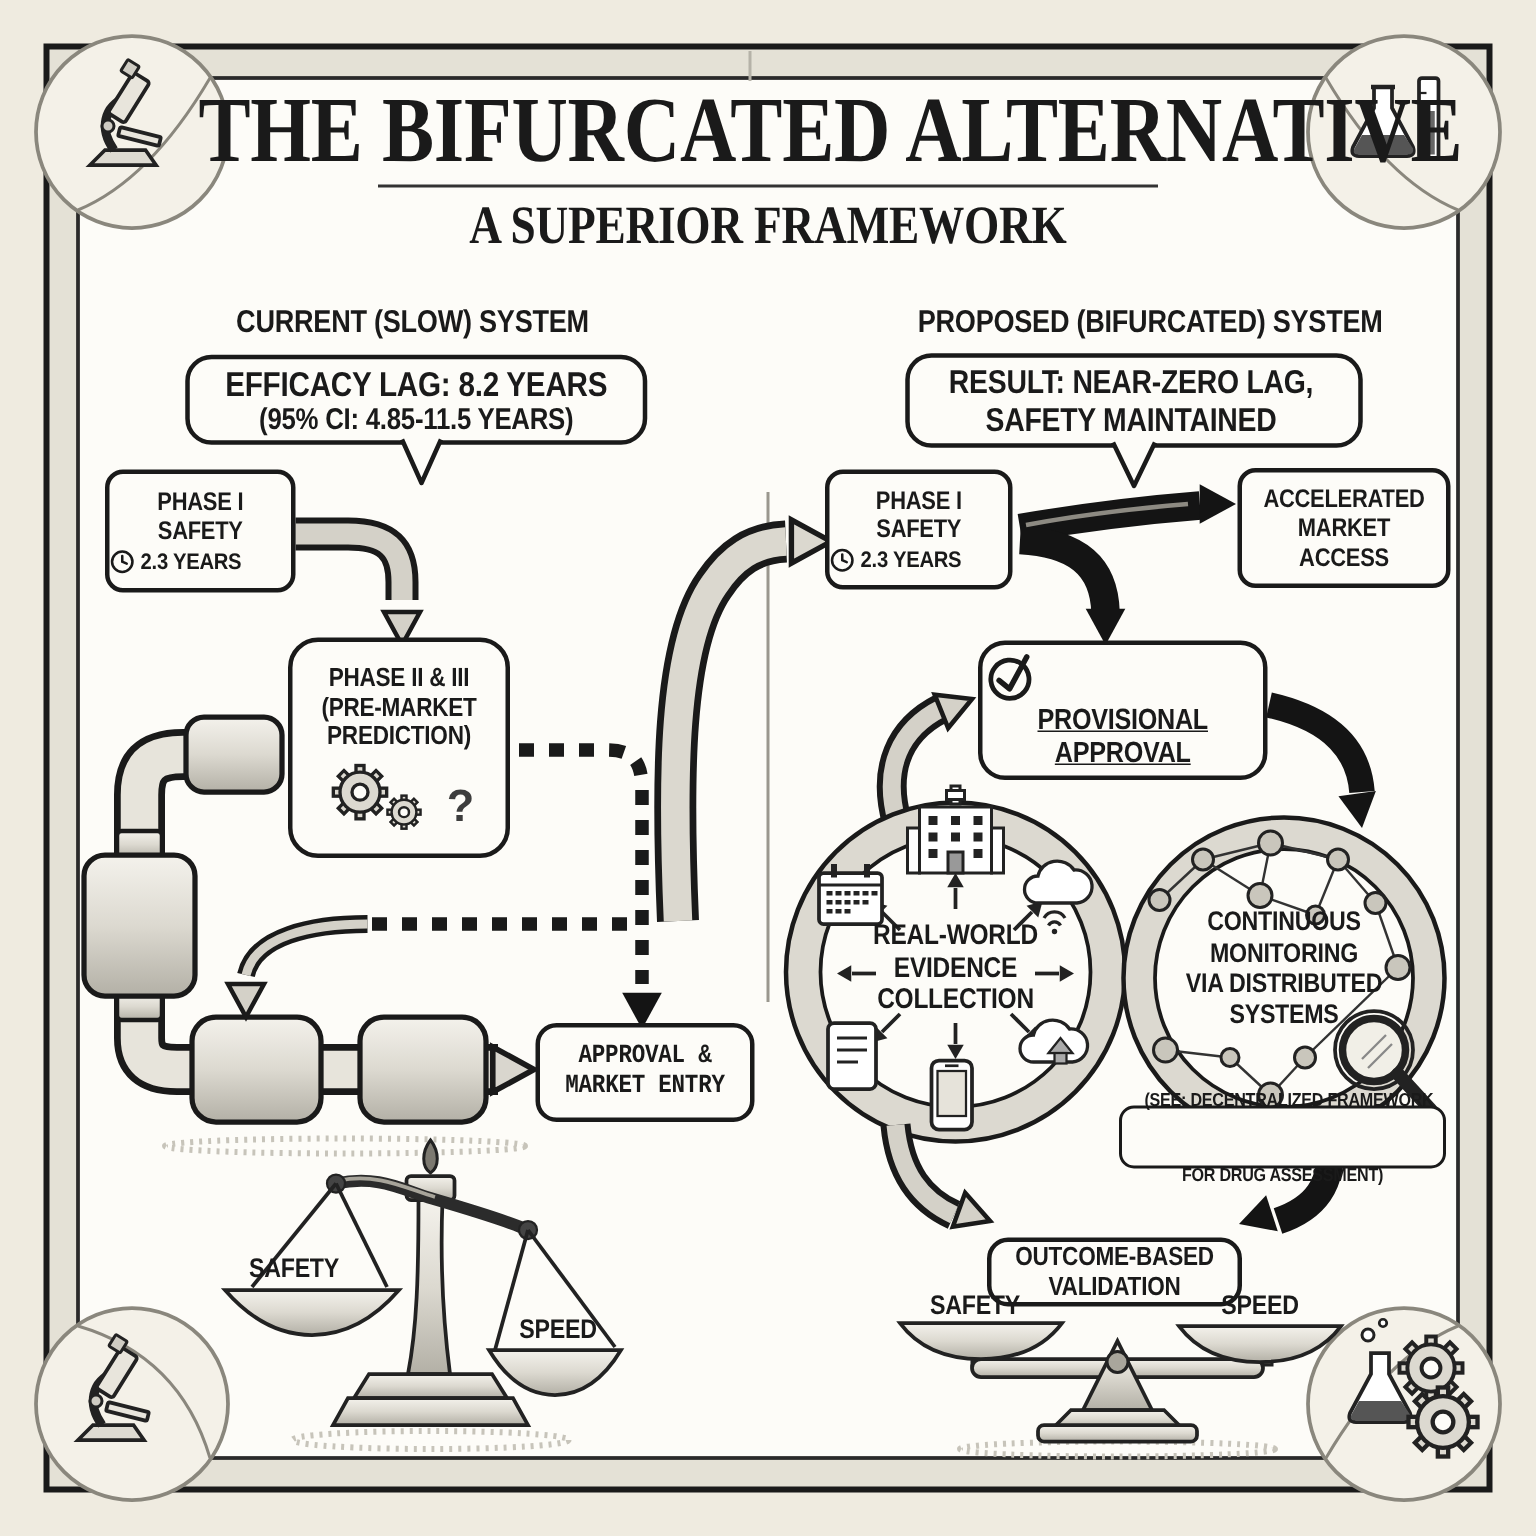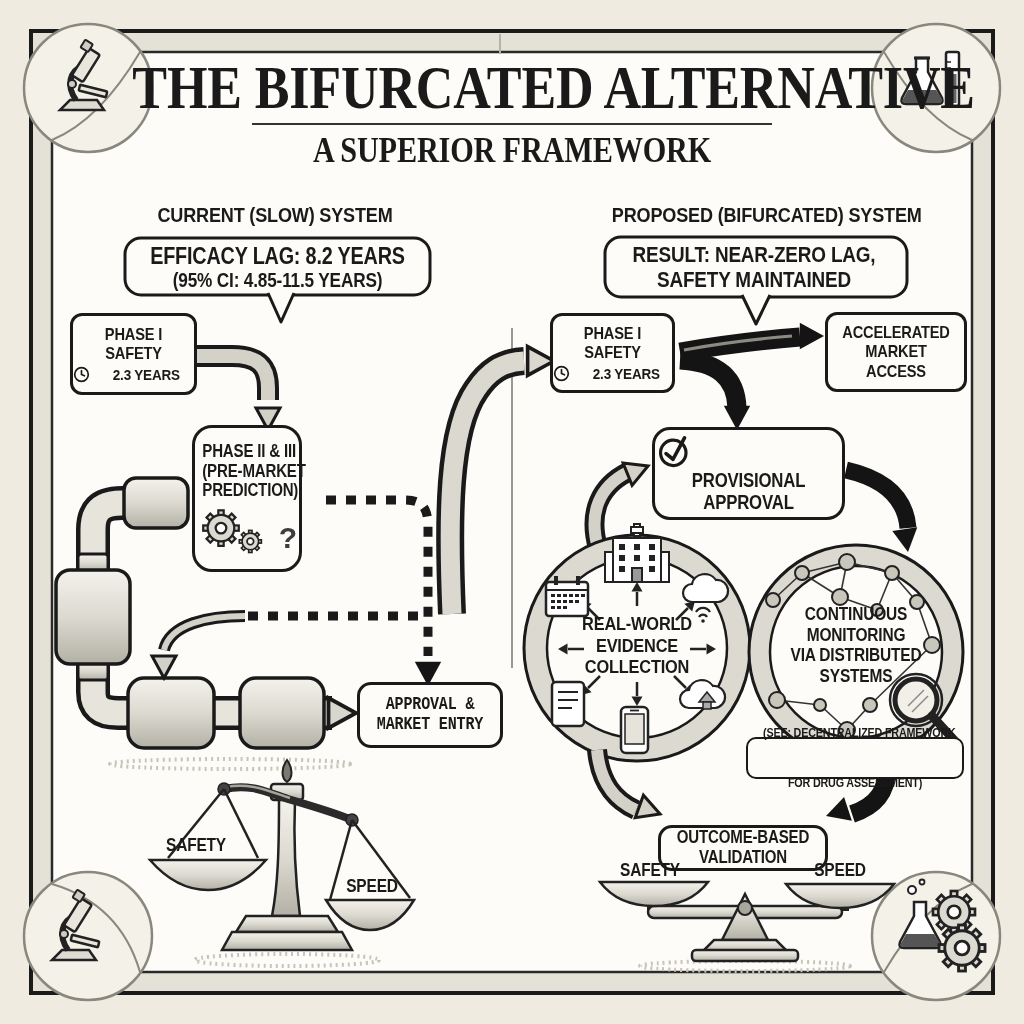--- a/index.html
+++ b/index.html
@@ -10,21 +10,21 @@
   .bx{position:absolute;background:#fdfcf8;border:3px solid #1a1a1a;box-sizing:border-box;
       display:flex;flex-direction:column;justify-content:center;text-align:center;}
   .c{display:block;transform:scaleX(.86);transform-origin:50% 50%;white-space:nowrap;
      font-weight:bold;line-height:1.14;letter-spacing:-0.2px;}
   .serif .c{font-family:"Liberation Serif",serif;transform:scaleX(.84);}
   .f12{font-size:12.5px}.f15{font-size:15px}.f17{font-size:17px}.f175{font-size:17.5px}
   .f18{font-size:18px}.f19{font-size:19px}.f195{font-size:19.5px}.f20{font-size:20px}
   .f21{font-size:21px}.f22{font-size:22px}.f23{font-size:23px}
   .title{font-size:62px;letter-spacing:1px;}
   .subtitle{font-size:36px;letter-spacing:1px;}
-  .durrow{display:flex;align-items:center;gap:19px;margin-top:2px;}
+  .durrow{display:flex;align-items:center;gap:0;margin-top:2px;}
   .durrow .c{transform:scaleX(.9);}
   .iconrow{display:flex;align-items:flex-end;justify-content:center;margin-top:2px;}
   .qmark{font-size:30px;font-weight:bold;color:#3d3d3d;margin:-14px 0 0 2px;font-family:"Liberation Sans",sans-serif;}
   .wm{position:absolute;background:#ffffff;border:2px solid #444;box-sizing:border-box;
       font-family:"Liberation Mono","DejaVu Sans Mono",monospace;font-size:16px;
       display:flex;align-items:center;justify-content:center;margin-top:39px;}
 </style>
 </head>
 <body>
 
@@ -375,21 +375,21 @@
   <span class="c f17">SAFETY</span>
   <span class="durrow">
     <svg width="17" height="17" viewBox="0 0 20 20">
       <circle cx="10" cy="10" r="8" fill="#fdfcf8" stroke="#1a1a1a" stroke-width="2"></circle>
       <path d="M10 5.5 L10 10 L13.5 11.5" fill="none" stroke="#1a1a1a" stroke-width="2" stroke-linecap="round"></path>
     </svg>
     <span class="c f15">2.3 YEARS</span>
   </span>
 </div>
 
-<div class="bx" style="left:192px;top:425px;width:110px;height:147px;border-width:3.5px;border-radius:20px;">
+<div class="bx" style="left:192px;top:425px;width:148px;height:147px;border-width:3.5px;border-radius:20px;">
   <span class="c f175">PHASE II &amp; III</span>
   <span class="c f175">(PRE-MARKET</span>
   <span class="c f175">PREDICTION)</span>
   <span class="iconrow">
     <svg width="80" height="52" viewBox="0 0 90 56">
       <g transform="translate(27,27)">
         <g fill="#dcd9d0" stroke="#222" stroke-width="2.5">
           <rect x="-3" y="-20" width="6" height="9"></rect>
               <rect x="-3" y="-20" width="6" height="9" transform="rotate(45)"></rect>
           <rect x="-3" y="-20" width="6" height="9" transform="rotate(90)"></rect>
@@ -437,21 +437,21 @@
     <span class="c f15">2.3 YEARS</span>
   </span>
 </div>
 
 <div class="bx" style="left:825px;top:312px;width:142px;height:80px;border-radius:12px;">
   <span class="c f17">ACCELERATED</span>
   <span class="c f17">MARKET</span>
   <span class="c f17">ACCESS</span>
 </div>
 
-<div class="bx" style="left:652px;top:427px;width:193px;height:93px;border-width:3.5px;border-radius:18px;">
+<div class="bx" style="left:652px;top:427px;width:193px;height:93px;border-width:3.5px;border-radius:18px;text-decoration:underline;">
   <svg width="40" height="34" viewBox="0 0 44 36" style="margin-bottom:1px;">
     <g transform="rotate(-6 20 19)">
       <circle cx="20" cy="20" r="14" fill="none" stroke="#1a1a1a" stroke-width="3.5"></circle>
       <path d="M12 20 L19 27 L34 5" fill="none" stroke="#1a1a1a" stroke-width="4" stroke-linecap="round" stroke-linejoin="round"></path>
     </g>
   </svg>
   <span class="c f195">PROVISIONAL</span>
   <span class="c f195">APPROVAL</span>
 </div>
 

